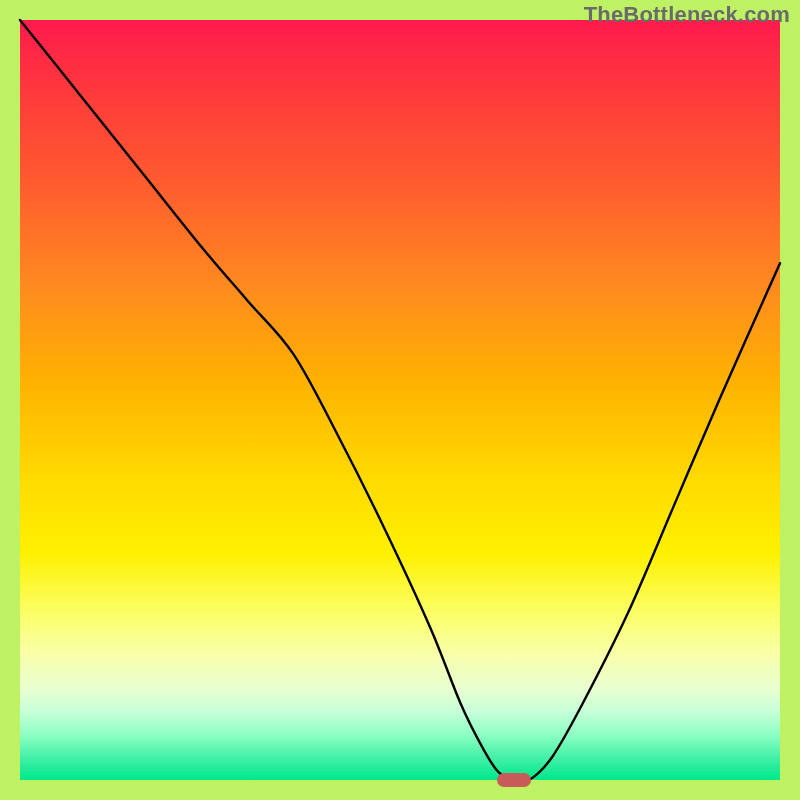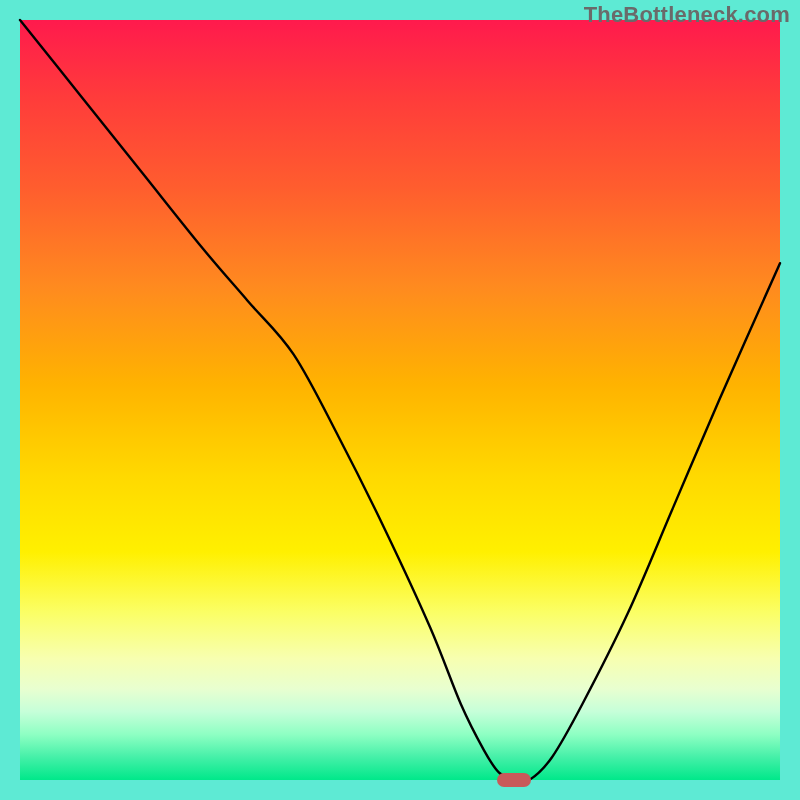--- a/index.html
+++ b/index.html
@@ -7,21 +7,21 @@
     padding: 0;
     width: 800px;
     height: 800px;
     background: #000;
     overflow: hidden;
   }
   .frame {
     position: relative;
     width: 800px;
     height: 800px;
-    background: #5eead4;
+    background: #bef264;
   }
   .plot-area {
     position: absolute;
     left: 20px;
     top: 20px;
     width: 760px;
     height: 760px;
     background: linear-gradient(to bottom,
       #ff1a4d 0%,
       #ff3b3b 10%,

